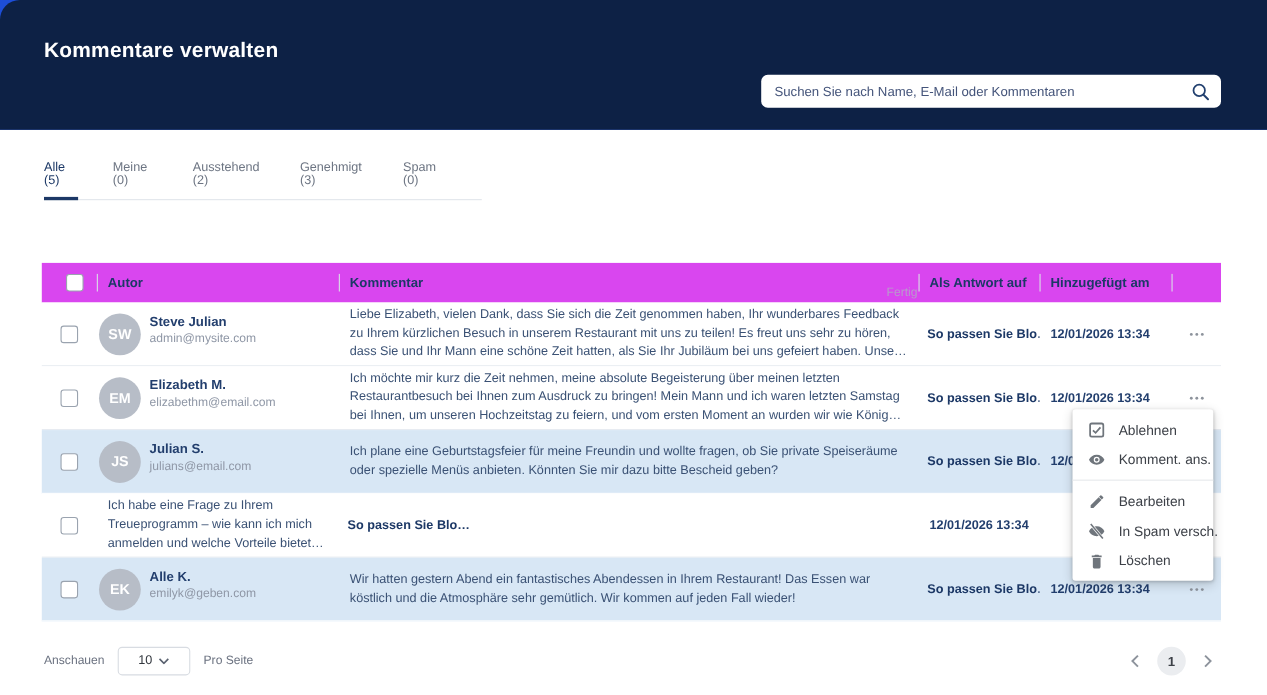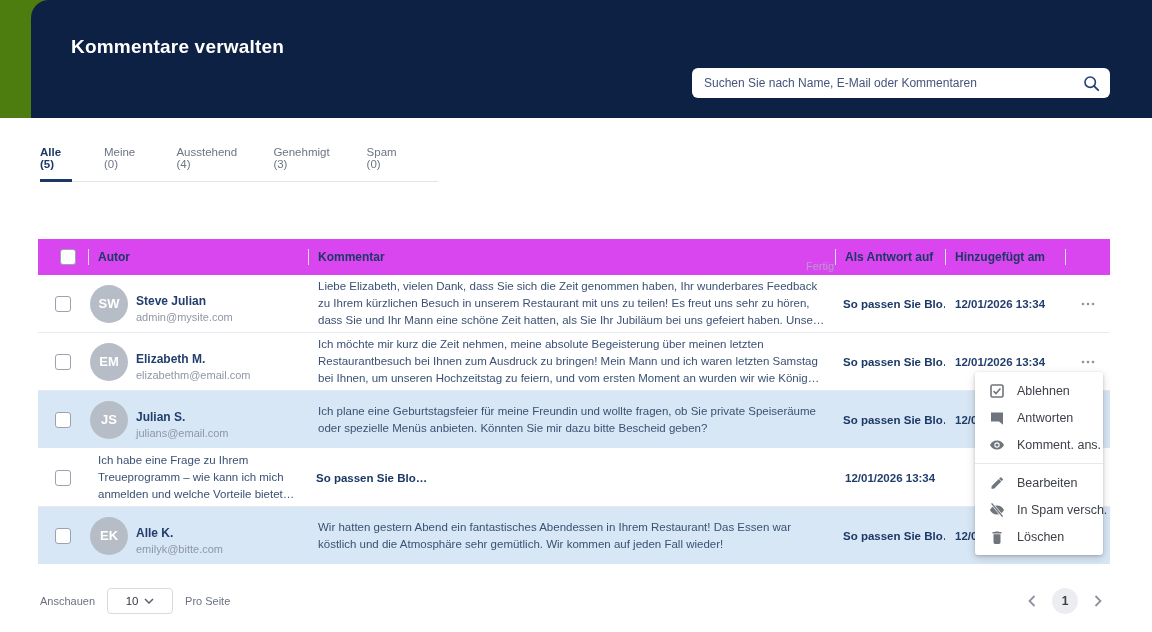--- a/index.html
+++ b/index.html
@@ -1,52 +1,52 @@
 <!DOCTYPE html>
 <html><head>
 <meta charset="utf-8">
 <style>
   * { margin:0; padding:0; box-sizing:border-box; }
   html,body { width:1152px; height:632px; overflow:hidden; background:#fff;
     font-family:"Liberation Sans", sans-serif; }
   .page { position:relative; width:1152px; height:632px; }
 
   
-  .header-wrap { background:#4d7c0f;padding-left:31px; }
+  .header-wrap { background:#1d4ed8; }
   .header { position:relative; height:118px; background:#0d2145;
     border-top-left-radius:18px; padding:36px 42px 0 40px; }
   .header h1 { color:#fff; font-size:19px; font-weight:bold; letter-spacing:.2px; }
   .subtitle { margin-top:18px; color:#e9edf5; font-size:11px; font-weight:bold;text-align:right; }
   .search { position:absolute; right:42px; top:68px; width:418px; height:30px;
     background:#fff; border-radius:6px; display:flex; align-items:center; padding:0 10px 0 12px; }
   .search input { flex:1; border:none; outline:none; font-size:12px; color:#1c3866;
     font-family:"Liberation Sans", sans-serif; background:transparent; }
   .search input::placeholder { color:#44547a; opacity:1; }
   .search svg { flex:0 0 auto; }
 
   
   .tabs { display:flex; margin:22px 0 0 40px; width:398px; border-bottom:1px solid #e2e6ec; }
   .tab { font-size:11.5px; color:#6d7583; padding:6px 0 9px; margin-right:32px; cursor:pointer; }
-  .tab.active { color:#1c3866; font-weight:bold; border-bottom:3px solid #1c3866; margin-bottom:-1px; }
+  .tab.active { color:#1c3866; font-weight:normal; border-bottom:3px solid #1c3866; margin-bottom:-1px; }
 
   
   .table { position:relative; margin:57px 0 0 38px; width:1072px; }
   .thead, .trow { display:grid; grid-template-columns:50px 220px 527px 110px 120px 45px; }
   .thead { background:#d946ef; height:36px; align-items:center; }
   .th { position:relative; font-size:12px; font-weight:bold; color:#1c3866; padding-left:10px; }
   .th.sep::before { content:""; position:absolute; left:0; top:50%; transform:translateY(-50%);
     width:1px; height:16px; background:#d9dee6; }
   .th-check { display:flex; justify-content:center; }
   .checkbox { width:16px; height:16px; border:1.5px solid #9aa3af; border-radius:3px; background:#fff; }
   .ghost { position:absolute; left:768px; top:21px; font-size:11px; color:rgba(175,181,192,.75); z-index:0; }
 
   .trow { height:58px; align-items:center; border-bottom:1px solid #e7ebf1; background:#fff; }
   .trow.hl { background:#d8e7f5; border-bottom-color:#fff; }
   .c-check { display:flex; justify-content:center; }
-  .c-author { display:flex; align-items:flex-end; gap:8px; padding-left:2px; }
+  .c-author { display:flex; align-items:flex-start; gap:8px; padding-left:2px; }
   .avatar { width:38px; height:38px; border-radius:50%; background:#b7bdc7; flex:0 0 auto;
     display:flex; align-items:center; justify-content:center; color:#fff; font-size:13px; font-weight:bold; }
   .name { font-size:12px; font-weight:bold; color:#223e6d; margin-bottom:3px; }
   .email { font-size:11px; color:#8f97a6; }
   .c-comment { font-size:11.5px; color:#3a5174; line-height:17px; padding:0 10px;
     display:-webkit-box; -webkit-line-clamp:3; -webkit-box-orient:vertical; overflow:hidden; }
   .c-reply { font-size:11.5px; font-weight:bold; color:#1c3866; padding-left:8px; cursor:pointer;
     white-space:nowrap; overflow:hidden; }
   .c-date { font-size:11.5px; font-weight:bold; color:#223e6d; padding-left:10px; white-space:nowrap; }
   .c-actions { display:flex; justify-content:center; cursor:pointer; }
@@ -87,21 +87,21 @@
           <circle cx="7.2" cy="7.2" r="5.2" fill="none" stroke="#22406f" stroke-width="1.6"></circle>
           <line x1="11.1" y1="11.1" x2="15.2" y2="15.2" stroke="#22406f" stroke-width="1.8" stroke-linecap="round"></line>
         </svg>
       </div>
     </div>
   </div>
 
   <div class="tabs">
     <div class="tab active">Alle (5)</div>
     <div class="tab">Meine (0)</div>
-    <div class="tab">Ausstehend (4)</div>
+    <div class="tab">Ausstehend (2)</div>
     <div class="tab">Genehmigt (3)</div>
     <div class="tab">Spam (0)</div>
   </div>
 
   <div class="table">
     <div class="ghost">Fertig</div>
 
     <div class="thead">
       <div class="th th-check">
           <div class="checkbox"></div>
@@ -207,21 +207,21 @@
     <div class="trow hl">
       <div class="c-check">
           <div class="checkbox"></div>
         </div>
       <div class="c-author">
         <div class="avatar">
             <span>EK</span>
           </div>
         <div>
             <div class="name">Alle K.</div>
-             <div class="email">emilyk@bitte.com</div>
+             <div class="email">emilyk@geben.com</div>
           </div>
       </div>
       <div class="c-comment">Wir hatten gestern Abend ein fantastisches Abendessen in Ihrem Restaurant! Das Essen war köstlich und die Atmosphäre sehr gemütlich. Wir kommen auf jeden Fall wieder!</div>
       <div class="c-reply">So passen Sie Blo…</div>
       <div class="c-date">12/01/2026 13:34</div>
       <div class="c-actions">
         <svg width="14" height="4" viewBox="0 0 14 4">
             <circle cx="2" cy="2" r="1.3" fill="#8d939c"></circle>
             <circle cx="7" cy="2" r="1.3" fill="#8d939c"></circle>
             <circle cx="12" cy="2" r="1.3" fill="#8d939c"></circle>
@@ -230,26 +230,20 @@
     </div>
   </div>
 
   <div class="menu">
     <div class="menu-item">
       <svg width="16" height="16" viewBox="0 0 16 16">
         <rect x="2" y="2" width="12" height="12" rx="1.5" fill="none" stroke="#6f757c" stroke-width="1.6"></rect>
         <path d="M4.6 8.2 L7 10.5 L11.4 5.5" fill="none" stroke="#6f757c" stroke-width="1.6"></path>
       </svg>
       <span>Ablehnen</span>
-    </div>
-    <div class="menu-item">
-      <svg width="16" height="16" viewBox="0 0 16 16">
-        <path d="M14 2.5H2v9h8l4 3.2z" fill="#6f757c"></path>
-      </svg>
-      <span>Antworten</span>
     </div>
     <div class="menu-item">
       <svg width="16" height="16" viewBox="0 0 16 16">
         <path d="M8 3.5C4.8 3.5 2.1 5.4 1 8c1.1 2.6 3.8 4.5 7 4.5s5.9-1.9 7-4.5c-1.1-2.6-3.8-4.5-7-4.5zm0 7.2A2.7 2.7 0 1 1 8 5.3a2.7 2.7 0 0 1 0 5.4z" fill="#6f757c"></path>
         <circle cx="8" cy="8" r="1.6" fill="#6f757c"></circle>
       </svg>
       <span>Komment. ans.</span>
     </div>
     <div class="menu-divider"></div>
     <div class="menu-item">

